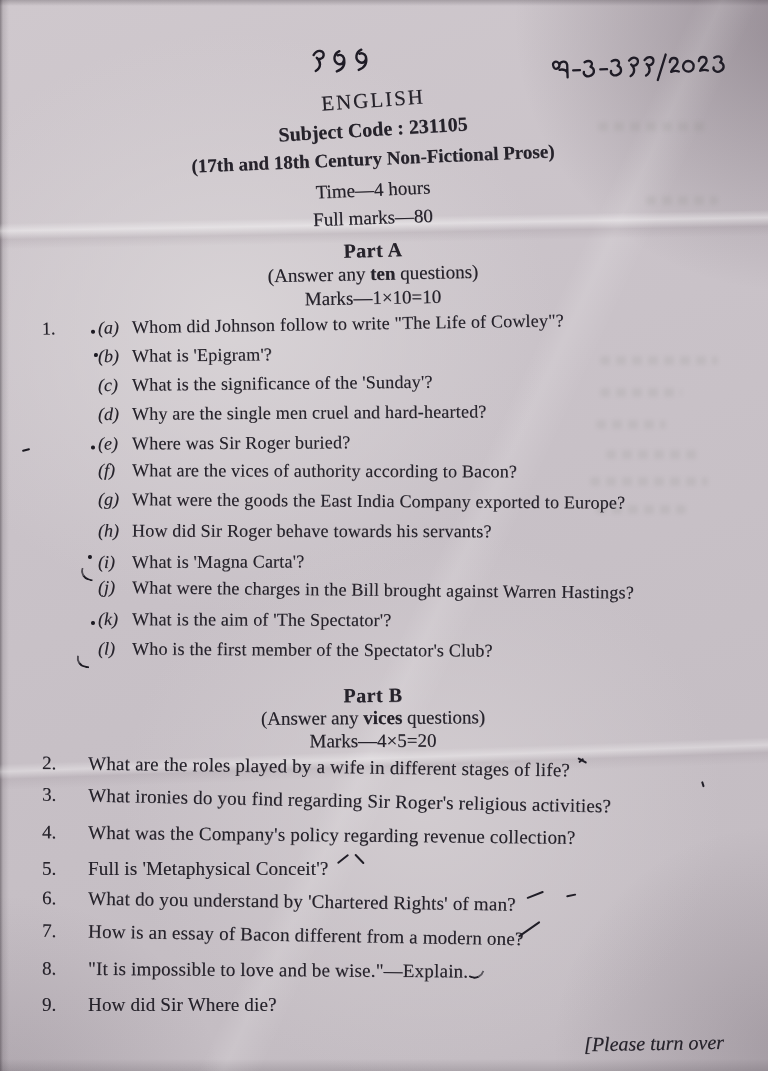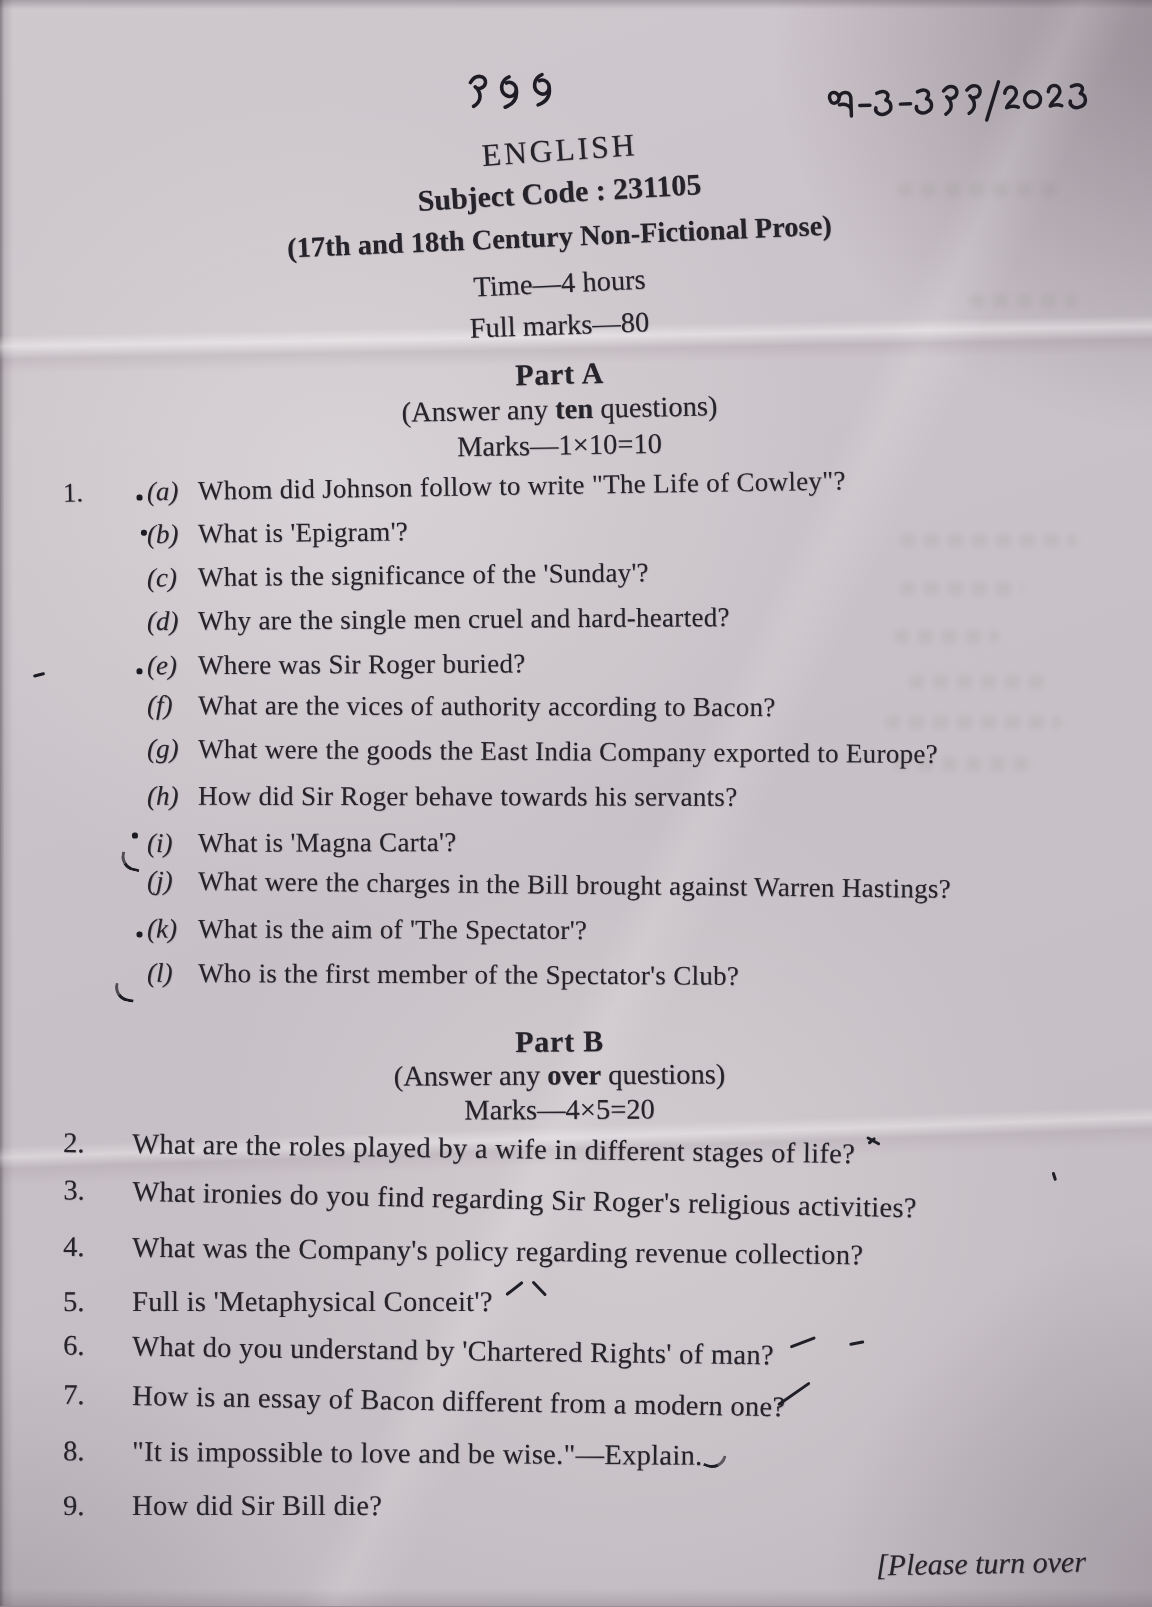--- a/index.html
+++ b/index.html
@@ -238,21 +238,21 @@
     </div>
     <div class="pa-row">
       <span class="pa-num"></span>
       <i class="hook h-l"></i>
       <span class="pa-letter">(l)</span>
       <span class="pa-text">Who is the first member of the Spectator's Club?</span>
     </div>
   </div>
 
   <div class="cline pb-title">Part B</div>
-  <div class="cline pb-ans"><span>(Answer any </span><span class="bw">over</span><span> questions)</span></div>
+  <div class="cline pb-ans"><span>(Answer any </span><span class="bw">vices</span><span> questions)</span></div>
   <div class="cline pb-mks">Marks—4×5=20</div>
 
   <div class="partb-list">
     <div class="pb-row">
       <span class="pb-num">2.</span>
       <span class="pb-text">What are the roles played by a wife in different stages of life?</span>
       <i class="stroke s-q2a"></i>
       <i class="stroke s-q2b"></i>
       <i class="stroke s-q2c"></i>
     </div>
@@ -281,18 +281,18 @@
       <span class="pb-text">How is an essay of Bacon different from a modern one?</span>
       <i class="stroke s-q7"></i>
     </div>
     <div class="pb-row">
       <span class="pb-num">8.</span>
       <span class="pb-text">"It is impossible to love and be wise."—Explain.</span>
       <i class="curl"></i>
     </div>
     <div class="pb-row">
       <span class="pb-num">9.</span>
-      <span class="pb-text">How did Sir Bill die?</span>
+      <span class="pb-text">How did Sir Where die?</span>
     </div>
   </div>
 
   <div class="turnover">[Please turn over</div>
 </div>
 
 </body></html>

